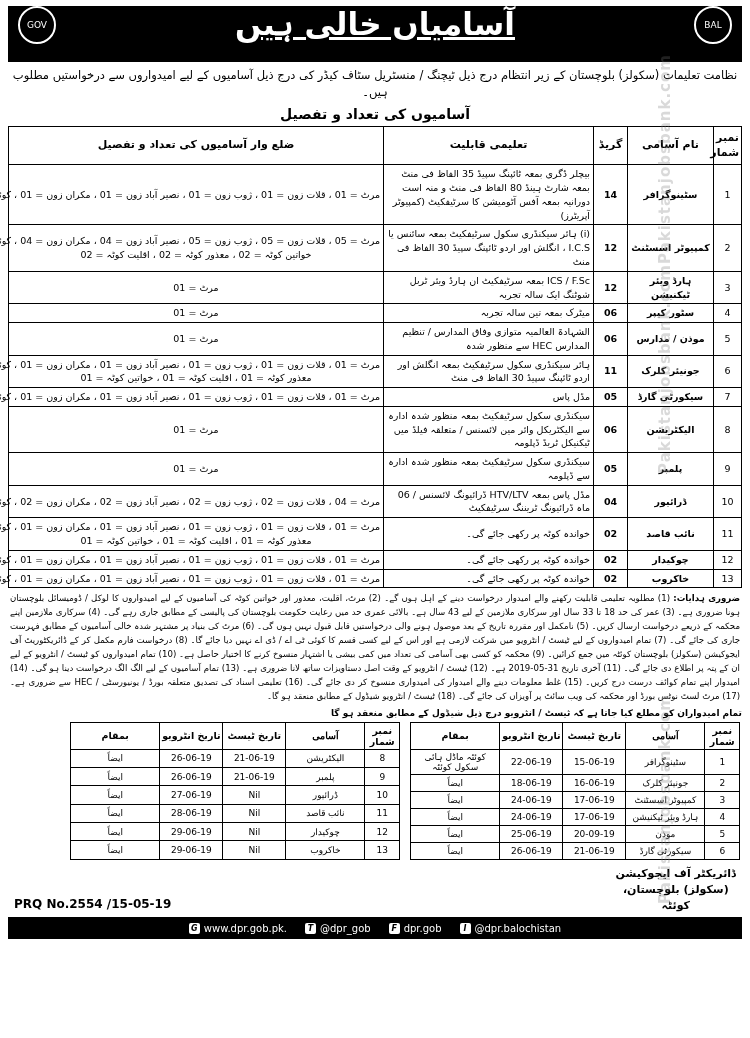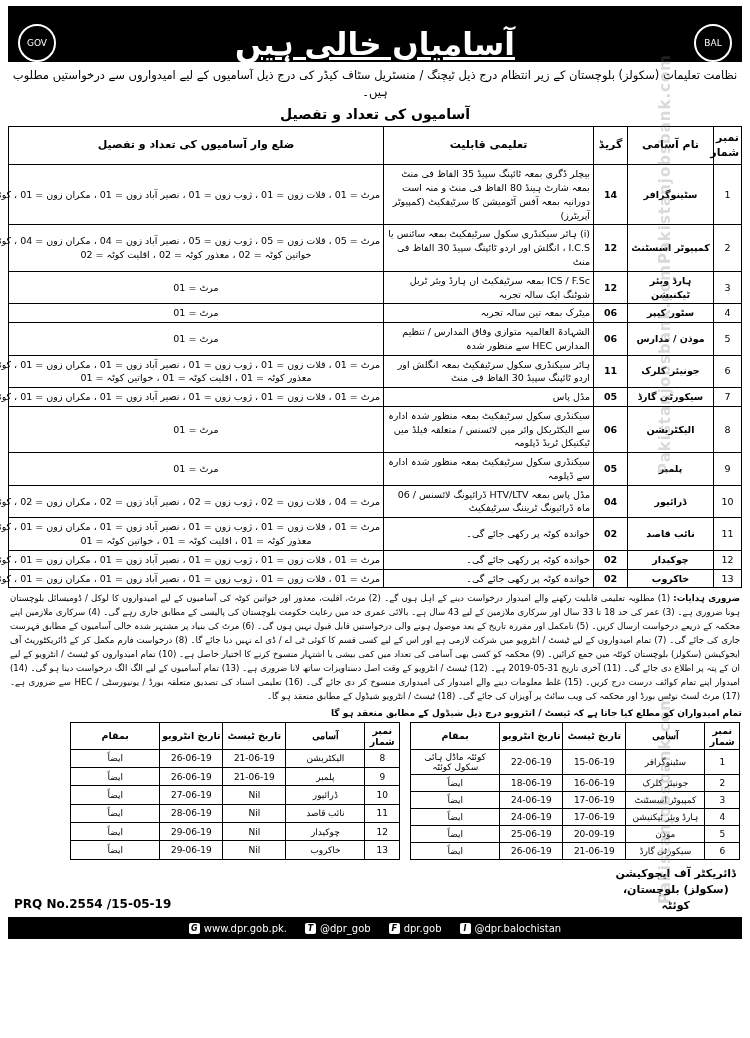--- a/index.html
+++ b/index.html
@@ -16,21 +16,21 @@
     width:750px; height:1038px;
     padding:6px 8px;
     position:relative;
   }
   
   .topbar {
     background:#000;
     color:#fff;
     height:56px;
     display:flex;
-    align-items:flex-end;
+    align-items:flex-start;
     justify-content:space-between;
     padding:0 10px;
   }
   .topbar .title {
     font-size:31px;
     font-weight:bold;
     letter-spacing:1px;
     direction:rtl;
     flex:1;
     text-align:center;

